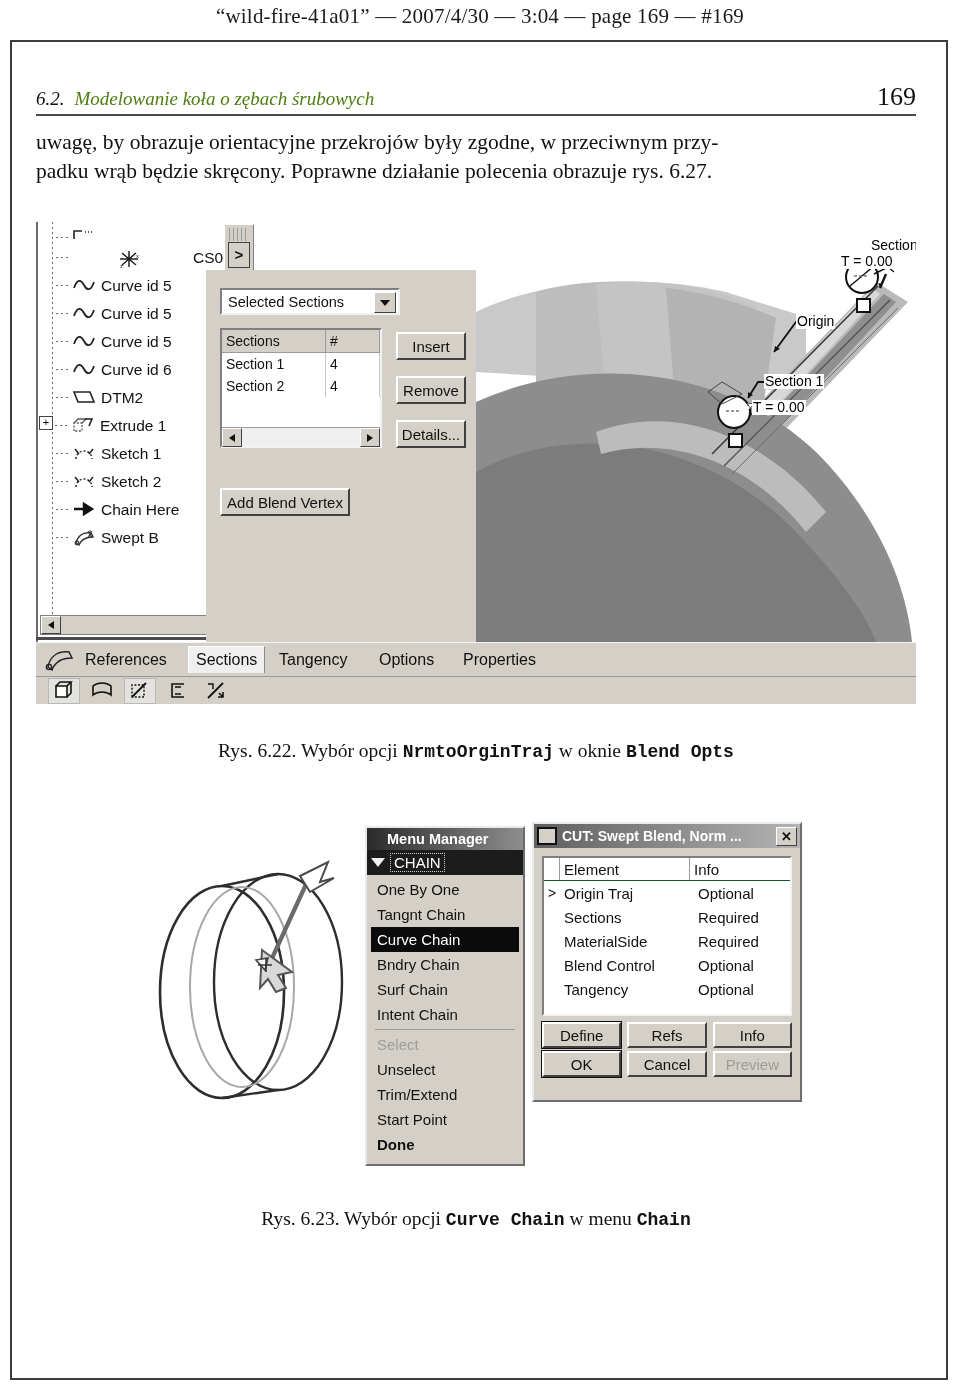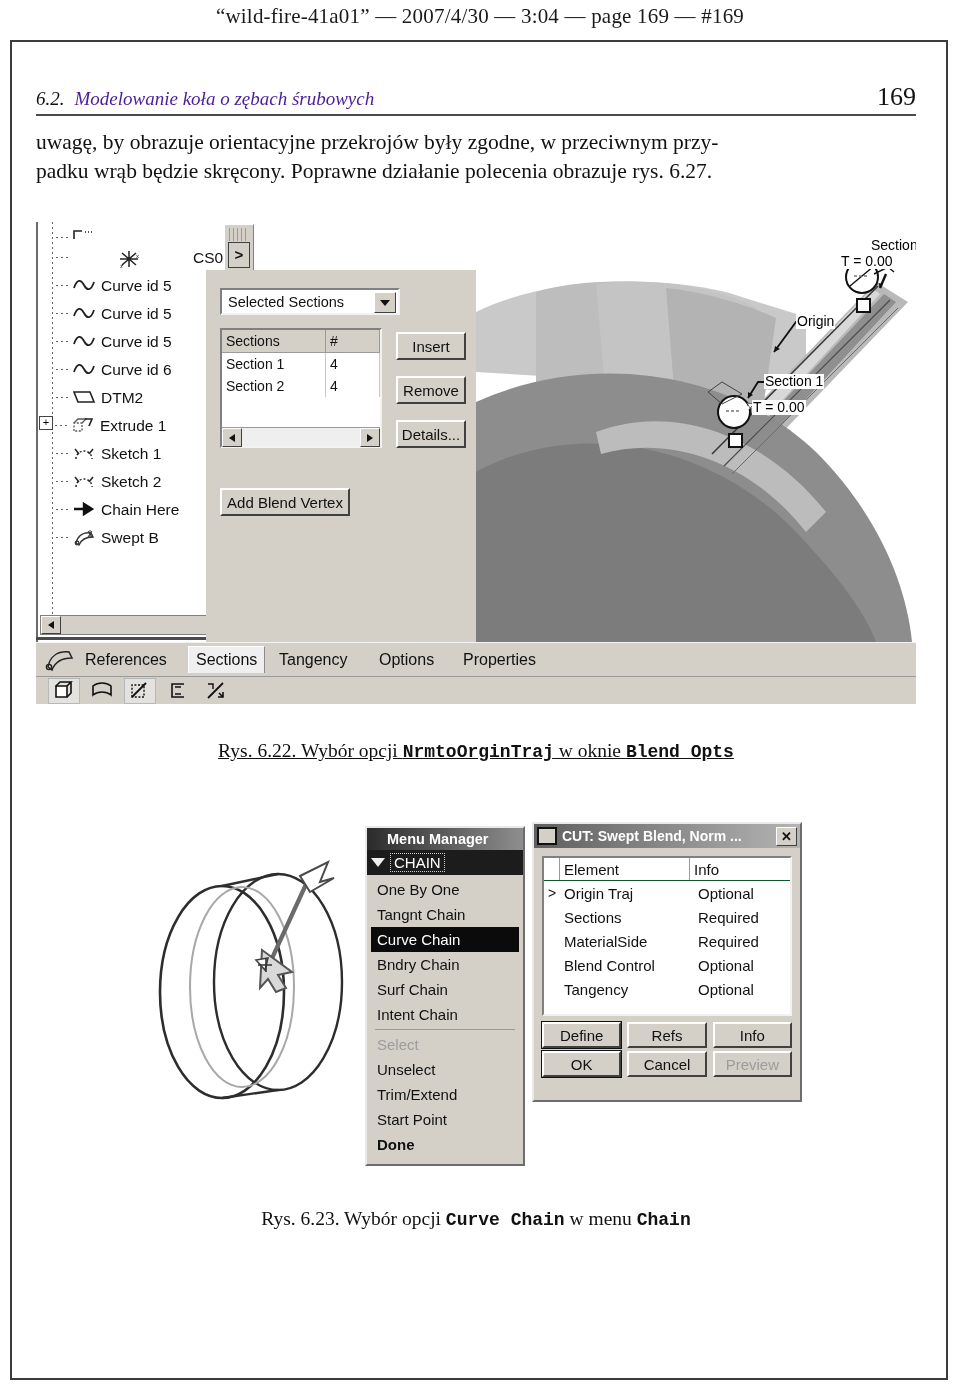--- a/index.html
+++ b/index.html
@@ -22,21 +22,21 @@
   }
   .page-frame-r{position:absolute;left:946px;top:40px;width:2px;height:1340px;background:#3c3c3c;}
   .page-frame-b{position:absolute;left:10px;top:1378px;width:938px;height:2px;background:#3c3c3c;}
 
   
   .chap-line{
     position:absolute;left:36px;top:82px;width:880px;
     display:flex;justify-content:space-between;align-items:baseline;
   }
   .chap-num{font-style:italic;font-size:19px;color:#111;}
-  .chap-title{font-style:italic;font-size:19px;color:#4c1d95;margin-left:10px;}
+  .chap-title{font-style:italic;font-size:19px;color:#4d7c0f;margin-left:10px;}
   .chap-left{display:flex;align-items:baseline;}
   .chap-page{font-size:26px;color:#111;}
   .chap-rule{position:absolute;left:36px;top:114px;width:880px;height:2px;background:#4a4a4a;}
 
   
   .body-par{
     position:absolute;left:36px;top:128px;width:882px;
     font-size:21.5px;line-height:29px;color:#111;text-align:justify;
   }
   .body-par span{display:block;}
@@ -558,21 +558,21 @@
     <span class="tbtn" style="left:164px;">
       <svg width="22" height="20" viewBox="0 0 22 20">
           <path d="M3 17 L18 2" stroke="#111" stroke-width="1.8"></path>
           <path d="M3 3 L8 3 L8 8" stroke="#111" stroke-width="1.4" fill="none"></path>
           <path d="M14 12 L18 16 M13 16 L18 16 L18 11" stroke="#111" stroke-width="1.6" fill="none"></path>
         </svg>
     </span>
   </div>
 </div>
 
-<div class="caption" style="top:740px;text-decoration:underline;">
+<div class="caption" style="top:740px;">
   <span>Rys. 6.22. Wybór opcji </span><span class="mono">NrmtoOrginTraj</span><span> w oknie </span><span class="mono">Blend Opts</span>
 </div>
 
 <div class="fig2">
 
   <div class="wire">
     <svg width="220" height="290" viewBox="0 0 220 290">
 
       <ellipse cx="128" cy="150" rx="64" ry="108" stroke="#2d2d2d" stroke-width="2.4" fill="none"></ellipse>
 

